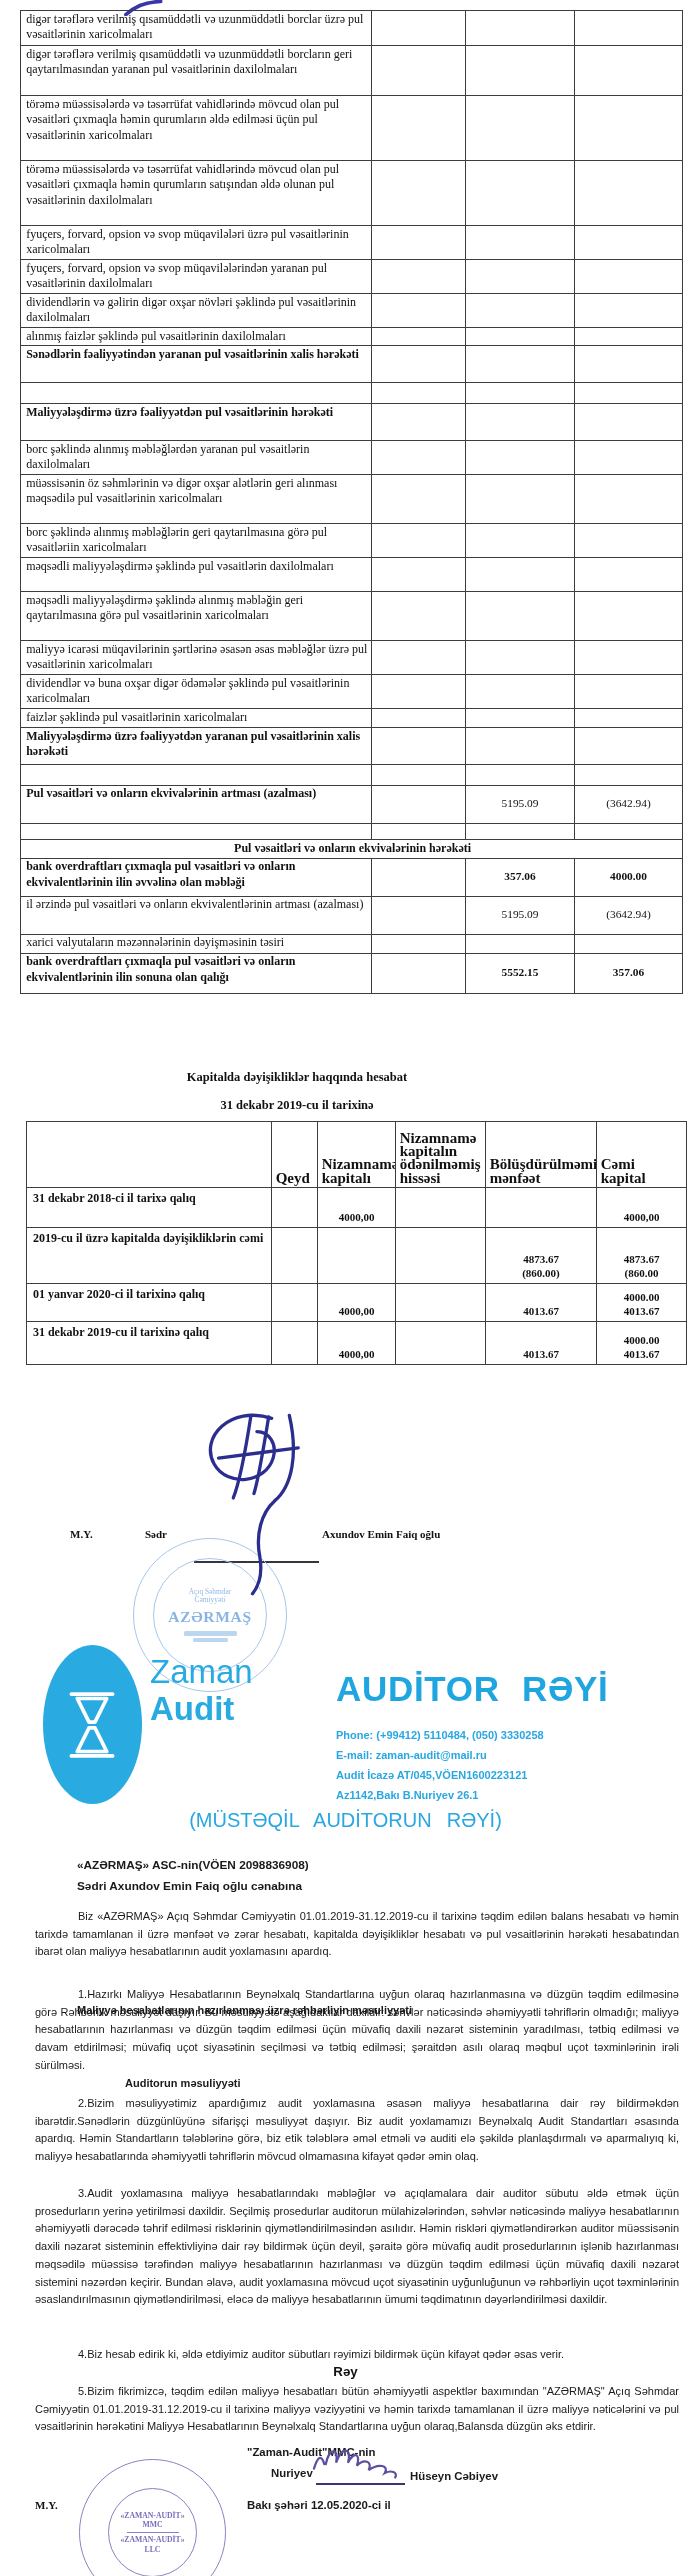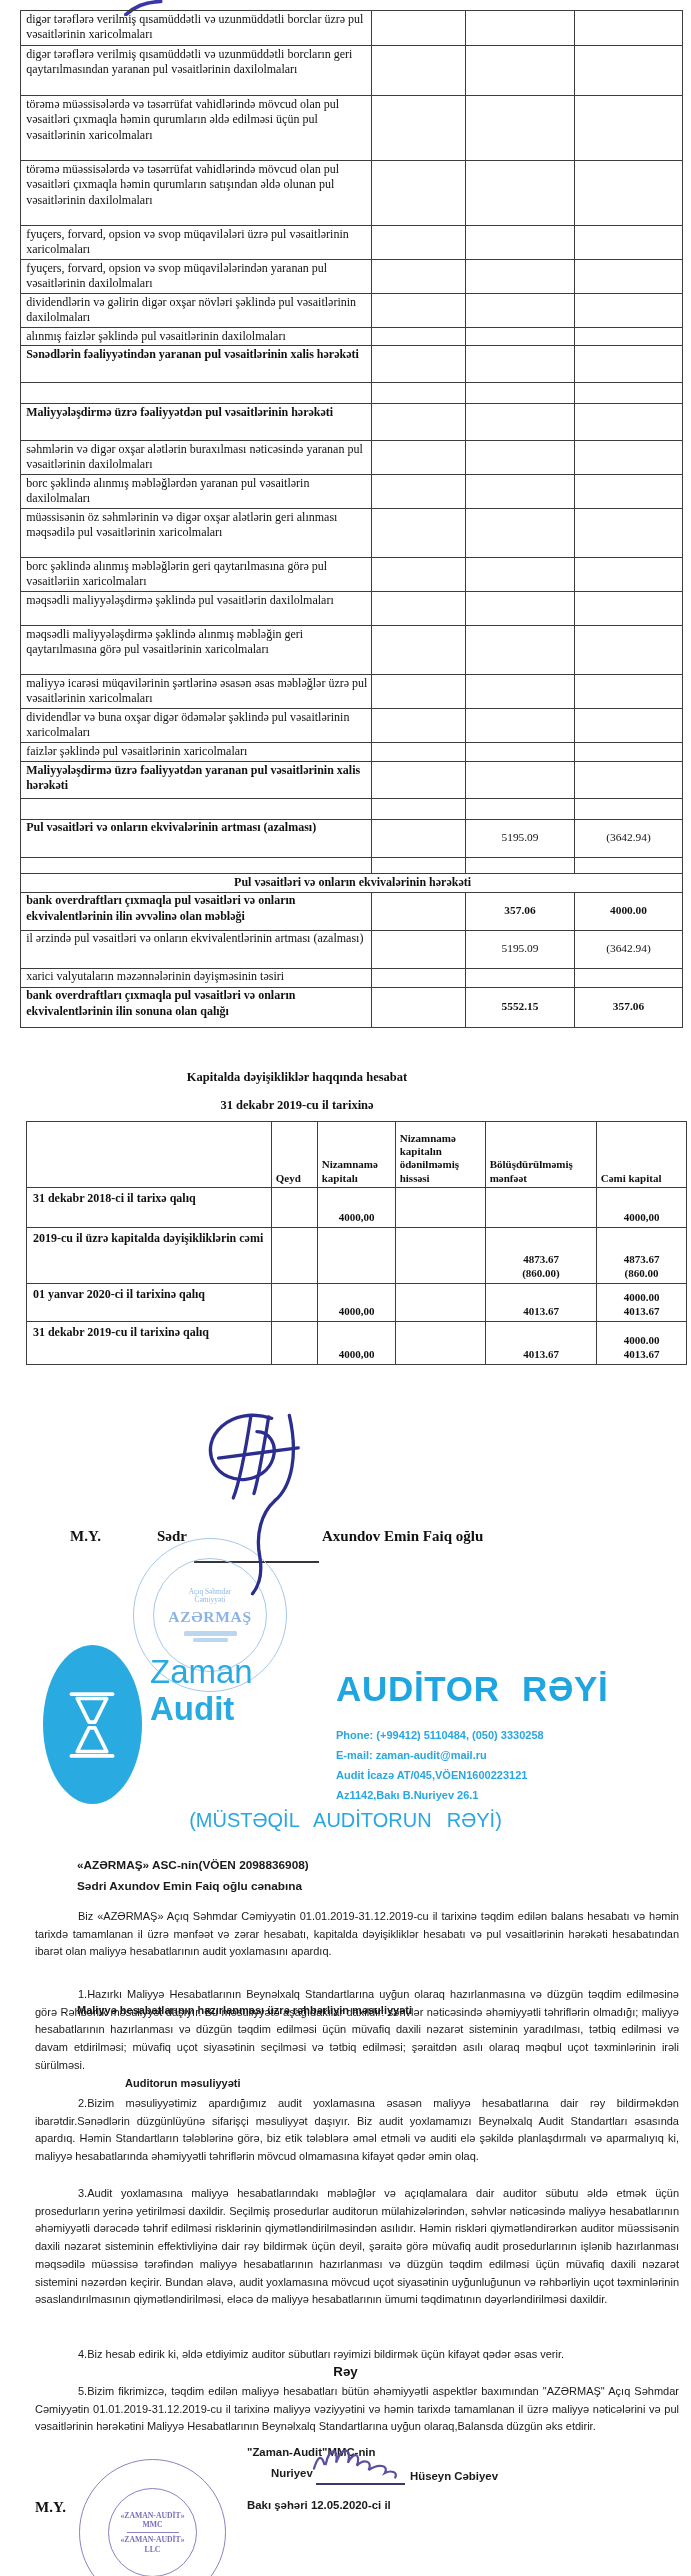--- a/index.html
+++ b/index.html
@@ -11,29 +11,29 @@
       border:1.5px solid #2b2b2b;}
   .cf td{border:0.7px solid #3d3d3d;font-family:"Liberation Serif",serif;font-size:12px;
          line-height:15.5px;vertical-align:top;overflow:hidden;padding:0.7px 3px 0.7px 5.2px;}
   .cf td.cf-val{text-align:center;vertical-align:middle;font-size:11.4px;padding:0.7px 1.5px;}
   .cf td.cf-merged{text-align:center;font-weight:bold;vertical-align:middle;font-size:12px;}
   .bold{font-weight:bold;}
   
   .cap{position:absolute;left:26px;top:1121px;width:659px;border-collapse:collapse;table-layout:fixed;
        border:1.5px solid #2b2b2b;}
   .cap th,.cap td{border:0.7px solid #3d3d3d;font-family:"Liberation Serif",serif;overflow:hidden;}
-  .cap th{vertical-align:bottom;text-align:left;font-size:11px;font-weight:bold;padding:2.2px 3.7px;line-height:13.3px;}
+  .cap th{vertical-align:bottom;text-align:left;font-size:15px;font-weight:bold;padding:2.2px 3.7px;line-height:13.3px;}
   .cap td.lab{font-weight:bold;font-size:12px;vertical-align:top;padding:2.2px 3px 0.7px 5.9px;line-height:16px;}
   .cap td.val{font-weight:bold;font-size:11px;text-align:center;vertical-align:bottom;
               white-space:pre-line;padding:0.7px 1.5px 3px 1.5px;line-height:13.3px;}
   
   .doc-title{position:absolute;left:0;width:594px;text-align:center;font-weight:bold;
              font-size:12.5px;font-family:"Liberation Serif",serif;}
   
-  .sig-label{position:absolute;font-family:"Liberation Serif",serif;font-weight:bold;font-size:15px;}
+  .sig-label{position:absolute;font-family:"Liberation Serif",serif;font-weight:bold;font-size:11px;}
   .sig-underline{position:absolute;background:#35353d;}
   
   .stamp-az{position:absolute;left:133px;top:1538px;width:152px;height:152px;border-radius:50%;
             border:1.5px solid #a6c8ec;display:flex;align-items:center;justify-content:center;}
   .stamp-az .inner{width:112px;height:112px;border-radius:50%;border:1.1px solid #a6c8ec;
             display:flex;flex-direction:column;align-items:center;justify-content:center;
             color:#8fb9e6;font-family:"Liberation Serif",serif;text-align:center;}
   .stamp-az .tiny{font-size:7.4px;line-height:8.9px;}
   .stamp-az .big{font-size:15.5px;font-weight:bold;letter-spacing:0.7px;color:#8ab4e4;margin:3px 0 2.2px 0;}
   .stamp-bar{background:#bdd6ef;border-radius:1.5px;margin-top:2.2px;}
@@ -137,26 +137,20 @@
           <td class="cf-val"></td>
         </tr>
         <tr style="height: 20.7px;">
           <td class="cf-label"></td>
           <td class="cf-val"></td>
           <td class="cf-val"></td>
           <td class="cf-val"></td>
         </tr>
         <tr style="height: 37px;">
           <td class="cf-label bold">Maliyyələşdirmə üzrə fəaliyyətdən pul vəsaitlərinin hərəkəti</td>
-          <td class="cf-val"></td>
-          <td class="cf-val"></td>
-          <td class="cf-val"></td>
-        </tr>
-        <tr style="height: 34px;">
-          <td class="cf-label">səhmlərin və digər oxşar alətlərin buraxılması nəticəsində yaranan pul vəsaitlərinin daxilolmaları</td>
           <td class="cf-val"></td>
           <td class="cf-val"></td>
           <td class="cf-val"></td>
         </tr>
         <tr style="height: 34px;">
           <td class="cf-label">borc şəklində alınmış məbləğlərdən yaranan pul vəsaitlərin daxilolmaları</td>
           <td class="cf-val"></td>
           <td class="cf-val"></td>
           <td class="cf-val"></td>
         </tr>
@@ -309,21 +303,21 @@
           <td class="val"></td>
           <td class="val">4000,00</td>
           <td class="val"></td>
           <td class="val">4013.67</td>
           <td class="val">4000.00
 4013.67</td>
         </tr>
       </tbody>
   </table>
 
-  <div class="sig-label" style="left:157px;top:1528px;">Sədr</div>
+  <div class="sig-label" style="left:145px;top:1528px;">Sədr</div>
   <div class="sig-label" style="left:322px;top:1528px;">Axundov Emin Faiq oğlu</div>
   <div class="sig-underline" style="left:194px;top:1561px;width:125px;height:2.2px;"></div>
   <div class="sig-label" style="left:70px;top:1528px;">M.Y.</div>
 
   <div class="stamp-az">
     <div class="inner">
       <div class="tiny">Açıq Səhmdar</div>
       <div class="tiny">Cəmiyyəti</div>
       <div class="big">AZƏRMAŞ</div>
       <div class="stamp-bar" style="width:53px;height:5.2px;"></div>

